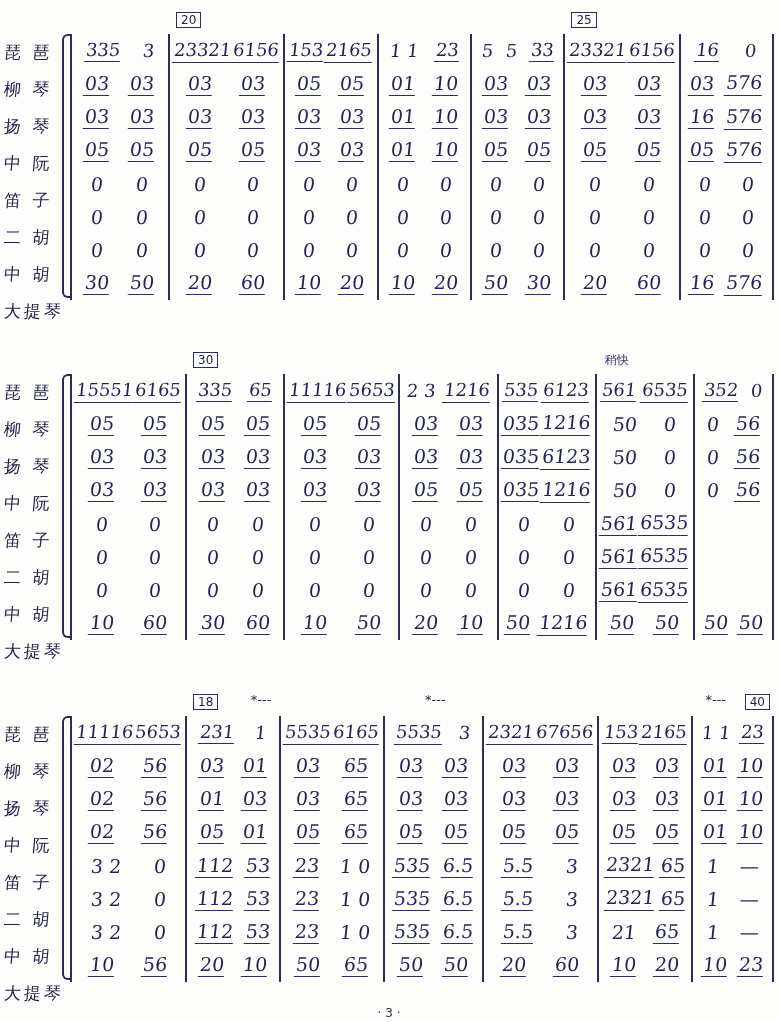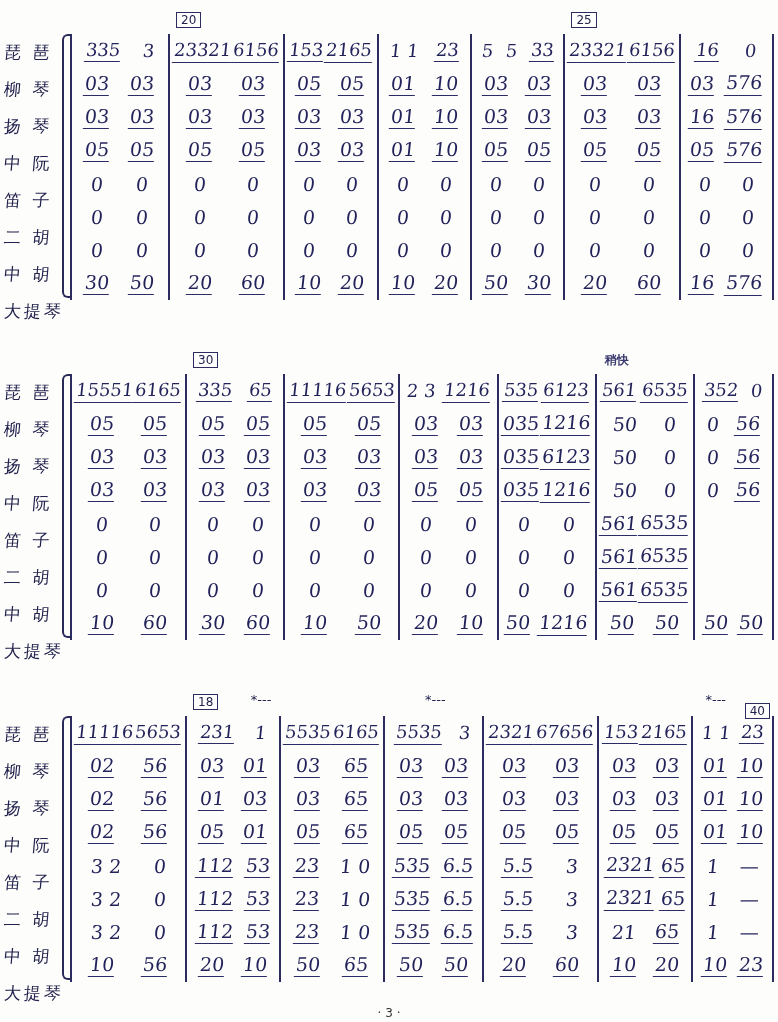--- a/index.html
+++ b/index.html
@@ -126,21 +126,20 @@
     white-space: nowrap;
   }
   .expr {
     position: absolute;
     top: -22px;
     left: 8px;
     font-size: 12px;
     font-family: "DejaVu Sans", sans-serif;
     color: #3a3a70;
     white-space: nowrap;
-    font-weight: bold;
   }
   .pagenum {
     position: absolute;
     bottom: 2px;
     left: 0;
     width: 778px;
     text-align: center;
     font-size: 12px;
     font-family: "DejaVu Sans", sans-serif;
     color: #333;
@@ -909,21 +908,21 @@
               <span class="grp">21</span>
               <span class="grp u1">65</span>
             </div>
           <div class="cell">
               <span class="grp u1">10</span>
               <span class="grp u1">20</span>
             </div>
         </div>
 
         <div class="measure endbar" style="flex-grow:0.85">
-          <div class="mnum" style="left:auto; right:2px;margin-top:9px;">40</div>
+          <div class="mnum" style="left:auto; right:2px;">40</div>
           <div class="mark" style="left:12px;">*---</div>
           <div class="cell plucked">
               <span class="grp">1 1</span>
               <span class="grp u1">23</span>
             </div>
           <div class="cell">
               <span class="grp u1">01</span>
               <span class="grp u1">10</span>
             </div>
           <div class="cell">

